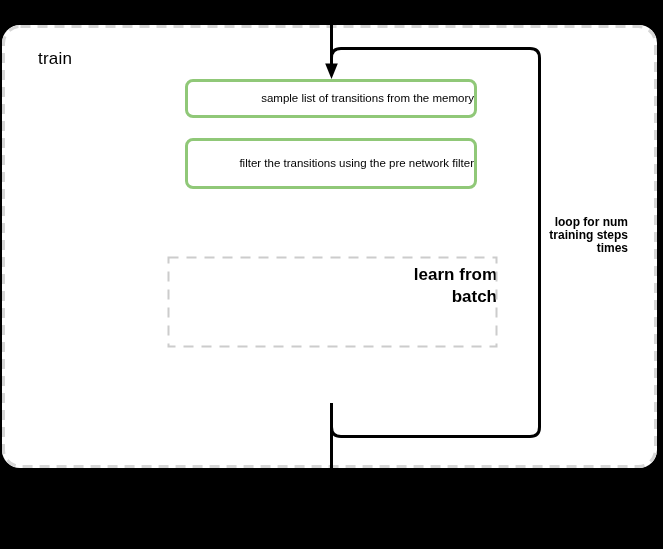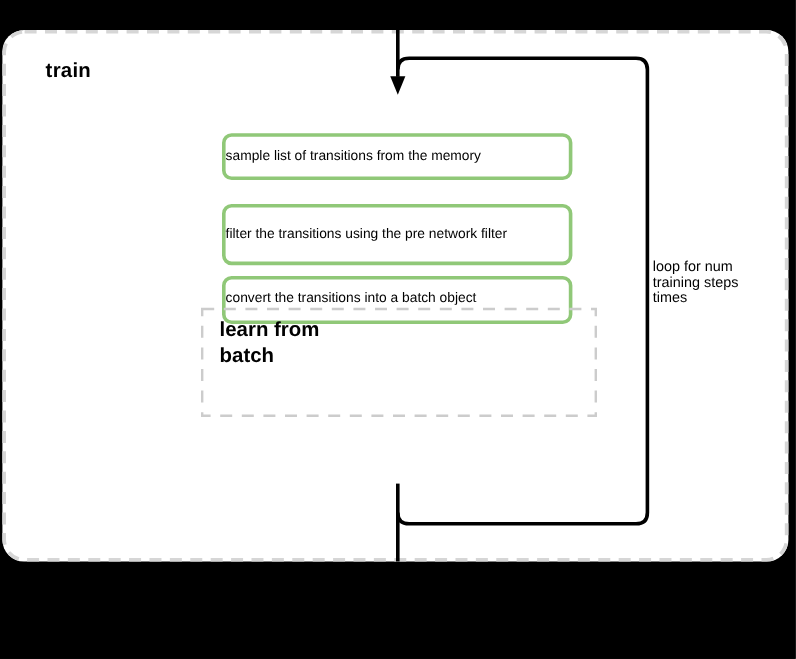--- a/index.html
+++ b/index.html
@@ -16,63 +16,63 @@
     position: absolute;
     left: 2px; top: 25px;
     width: 655px; height: 443px;
     background: var(--container_bg, #fff);
     border-radius: 18px;
   }
   .title {
     position: absolute;
     left: 38px; top: 49px;
     font-size: 17px;
-    font-weight: bold;
+    font-weight: normal;
     letter-spacing: 0.2px;
   }
   .step-box {
     position: absolute;
     left: 185px;
     width: 292px;
     box-sizing: border-box;
     background: #fff;
     border: 3px solid var(--step_border, #90c878);
     border-radius: 8px;
     display: flex;
     align-items: center;
-    justify-content: flex-start;
+    justify-content: flex-end;
     text-align: center;
     font-size: 11.5px;
     line-height: 1.15;
-    margin-top: 32px;
   }
   .step-1 { top: 79px;  height: 39px; }
   .step-2 { top: 138px; height: 51px; }
   .step-3 { top: 198px; height: 40px; }
   .step-update { top: 368px; height: 37px; }
   .subprocess {
     position: absolute;
     left: 168px; top: 257px;
     width: 329px; height: 90px;
     box-sizing: border-box;
     padding: 7px 0 0 15px;
+    text-align: right;
   }
   .subprocess-label {
     font-size: 17px;
     font-weight: bold;
     line-height: 22px;
     white-space: pre-line;
   }
   .loop-label {
     position: absolute;
     left: 544px; top: 216px;
     width: 84px;
-    text-align: left;
+    text-align: right;
     font-size: 12px;
-    font-weight: normal;
+    font-weight: bold;
     line-height: 13px;
     white-space: pre-line;
   }
   svg.lines {
     position: absolute;
     left: 0; top: 0;
     pointer-events: none;
   }
   .container-border {
     fill: none;
@@ -103,23 +103,20 @@
   <div class="title">train</div>
 
   <div class="step-box step-1">
     <span>sample list of transitions from the memory</span>
   </div>
 
   <div class="step-box step-2">
     <span>filter the transitions using the pre network filter</span>
   </div>
 
-  <div class="step-box step-3">
-    <span>convert the transitions into a batch object</span>
-  </div>
 
   <div class="subprocess">
     <span class="subprocess-label">learn from
 batch</span>
   </div>
 
 
   <div class="loop-label">loop for num
 training steps
 times</div>

